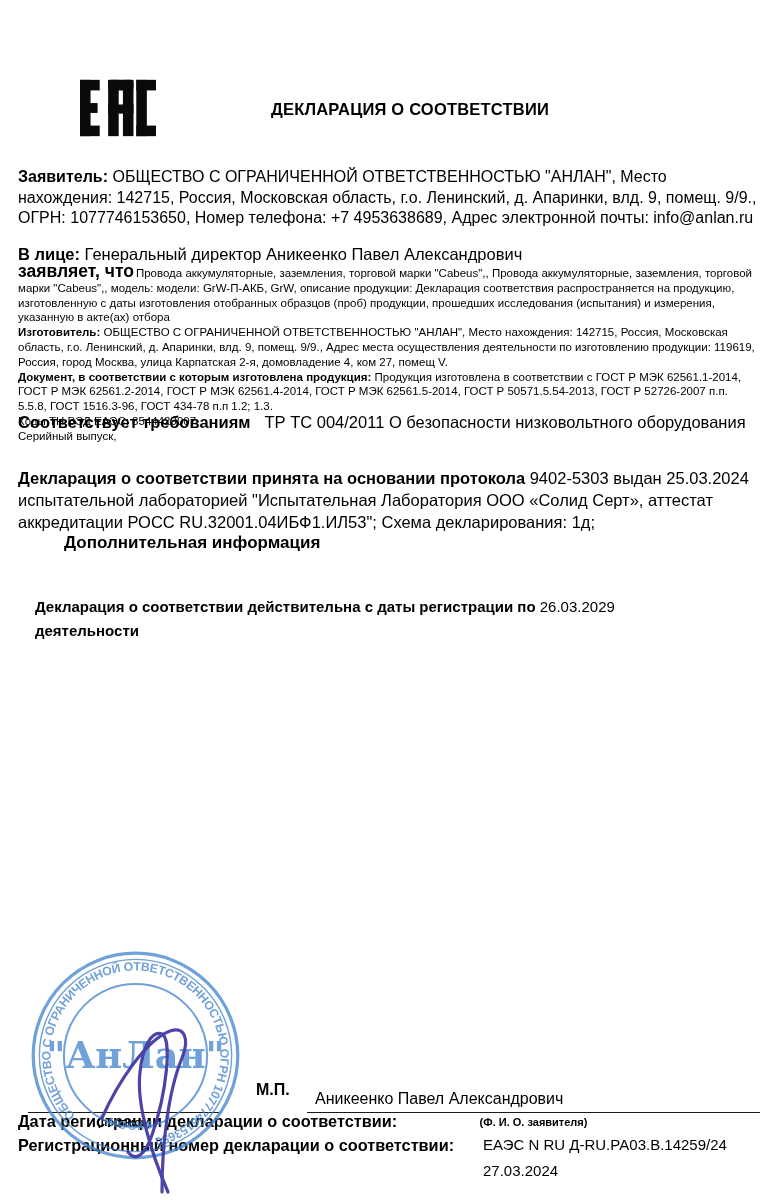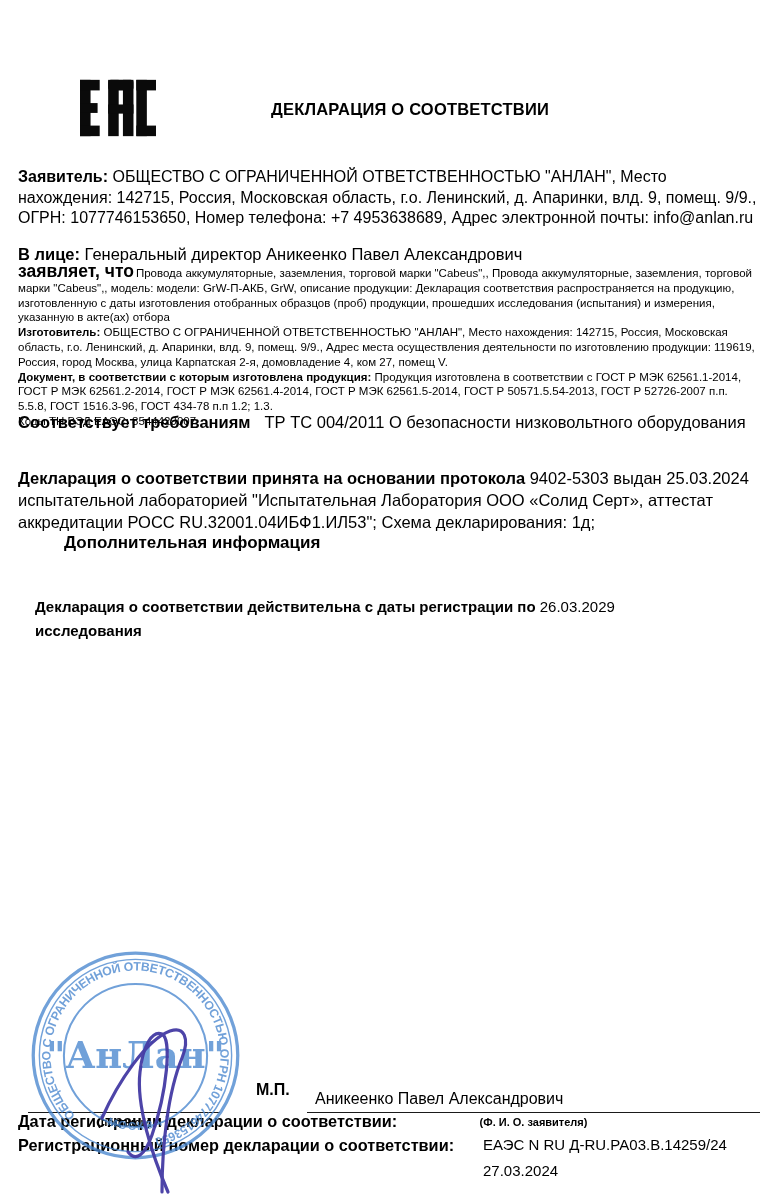--- a/index.html
+++ b/index.html
@@ -86,37 +86,38 @@
   </div>
   <div>
     <b>Изготовитель:</b>
     <span>ОБЩЕСТВО С ОГРАНИЧЕННОЙ ОТВЕТСТВЕННОСТЬЮ "АНЛАН", Место нахождения: 142715, Россия, Московская область, г.о. Ленинский, д. Апаринки, влд. 9, помещ. 9/9., Адрес места осуществления деятельности по изготовлению продукции: 119619, Россия, город Москва, улица Карпатская 2-я, домовладение 4, ком 27, помещ V.</span>
   </div>
   <div>
     <b>Документ, в соответствии с которым изготовлена продукция:</b>
     <span>Продукция изготовлена в соответствии с ГОСТ Р МЭК 62561.1-2014, ГОСТ Р МЭК 62561.2-2014, ГОСТ Р МЭК 62561.4-2014, ГОСТ Р МЭК 62561.5-2014, ГОСТ Р 50571.5.54-2013, ГОСТ Р 52726-2007 п.п. 5.5.8, ГОСТ 1516.3-96, ГОСТ 434-78 п.п 1.2; 1.3.</span>
   </div>
   <div>Коды ТН ВЭД ЕАЭС: 8544429007</div>
+  <div>Серийный выпуск,</div>
 </div>
 
 <div class="abs compliance">
   <b>Соответствует требованиям</b><span class="val">ТР ТС 004/2011 О безопасности низковольтного оборудования</span>
 </div>
 
 <div class="abs basis">
   <b>Декларация о соответствии принята на основании протокола</b>
   <span>9402-5303 выдан 25.03.2024 испытательной лабораторией "Испытательная Лаборатория ООО «Солид Серт», аттестат аккредитации РОСС RU.32001.04ИБФ1.ИЛ53"; Схема декларирования: 1д;</span>
 </div>
 
 <div class="abs addinfo">Дополнительная информация</div>
 
 <div class="abs validity">
   <b>Декларация о соответствии действительна с даты регистрации по</b>
   <span>26.03.2029</span><br>
-  <b>исследования</b>
+  <b>деятельности</b>
 </div>
 
 <svg class="abs stamp-svg" viewBox="0 0 220 220" aria-hidden="true">
   <g opacity="0.78">
     <circle cx="110" cy="110" r="100" fill="none" stroke-width="3.2" stroke="#4a87cf"></circle>
     <circle cx="110" cy="110" r="94" fill="none" stroke-width="1.4" stroke="#4a87cf"></circle>
     <circle cx="110" cy="110" r="70" fill="none" stroke-width="2" stroke="#4a87cf"></circle>
     <defs>
       <path id="ringPath" d="M 51.3,168.7 A 83,83 0 1 1 168.7,51.3 A 83,83 0 1 1 51.3,168.7"></path>
       <path id="cityPath" d="M 63,166 A 74,74 0 0 0 157,166"></path>

